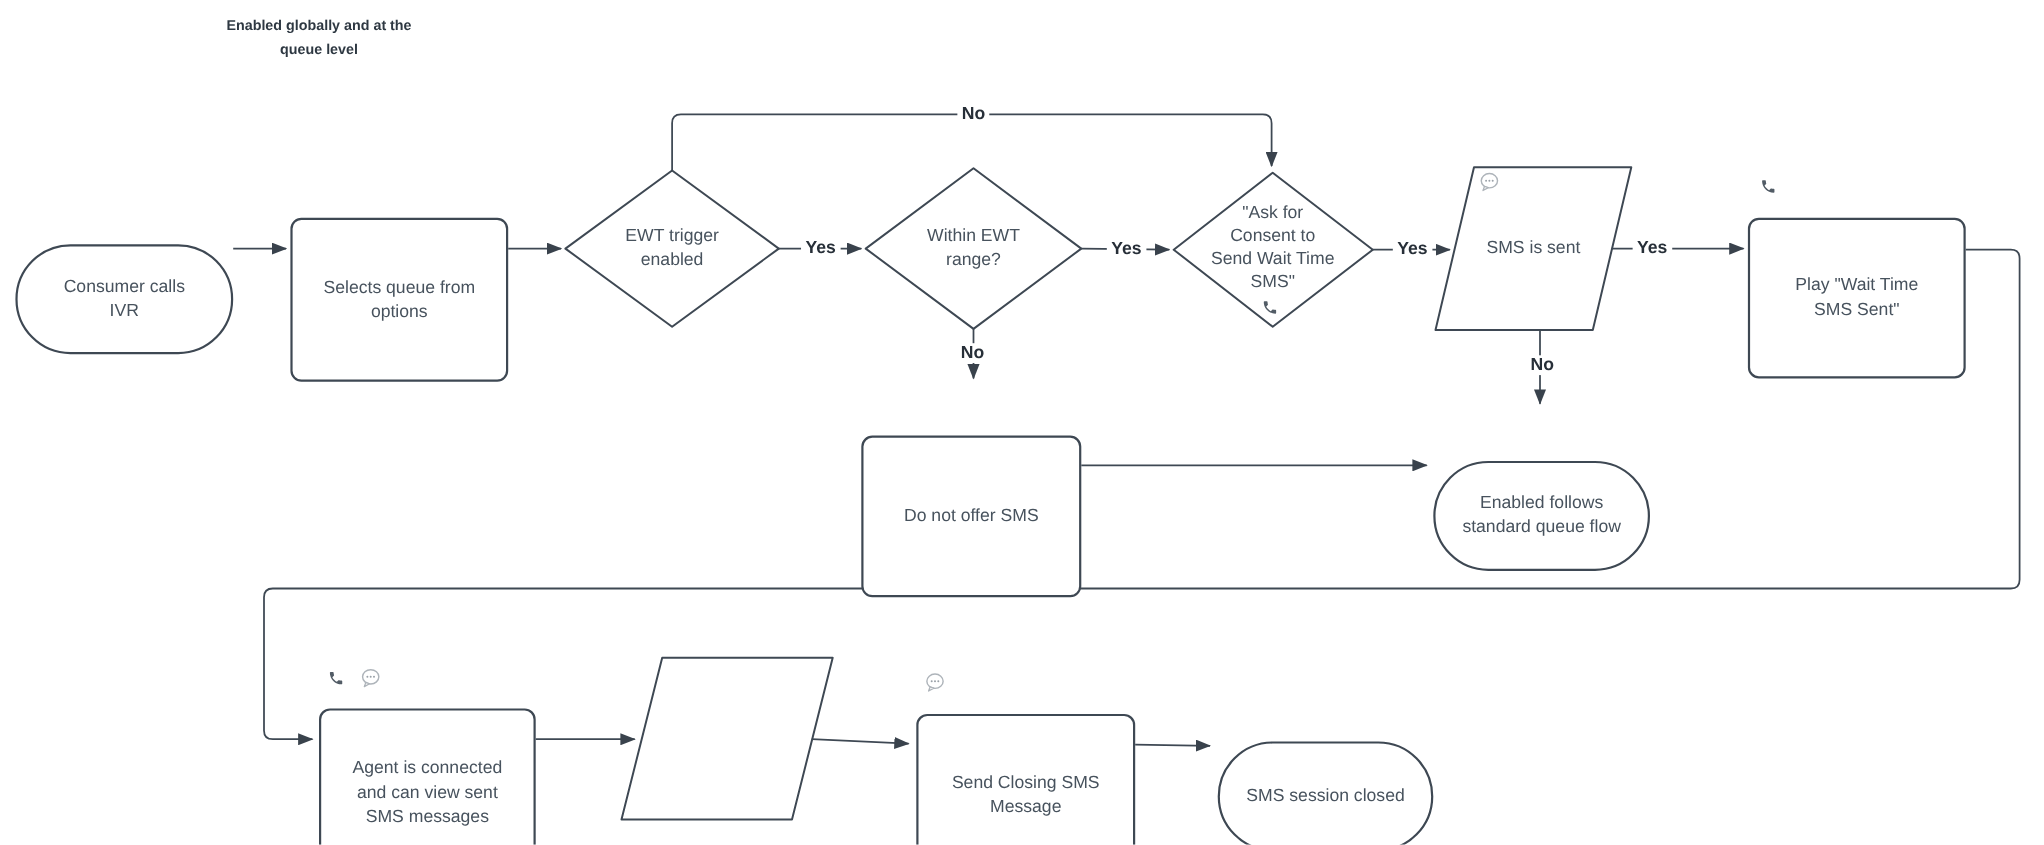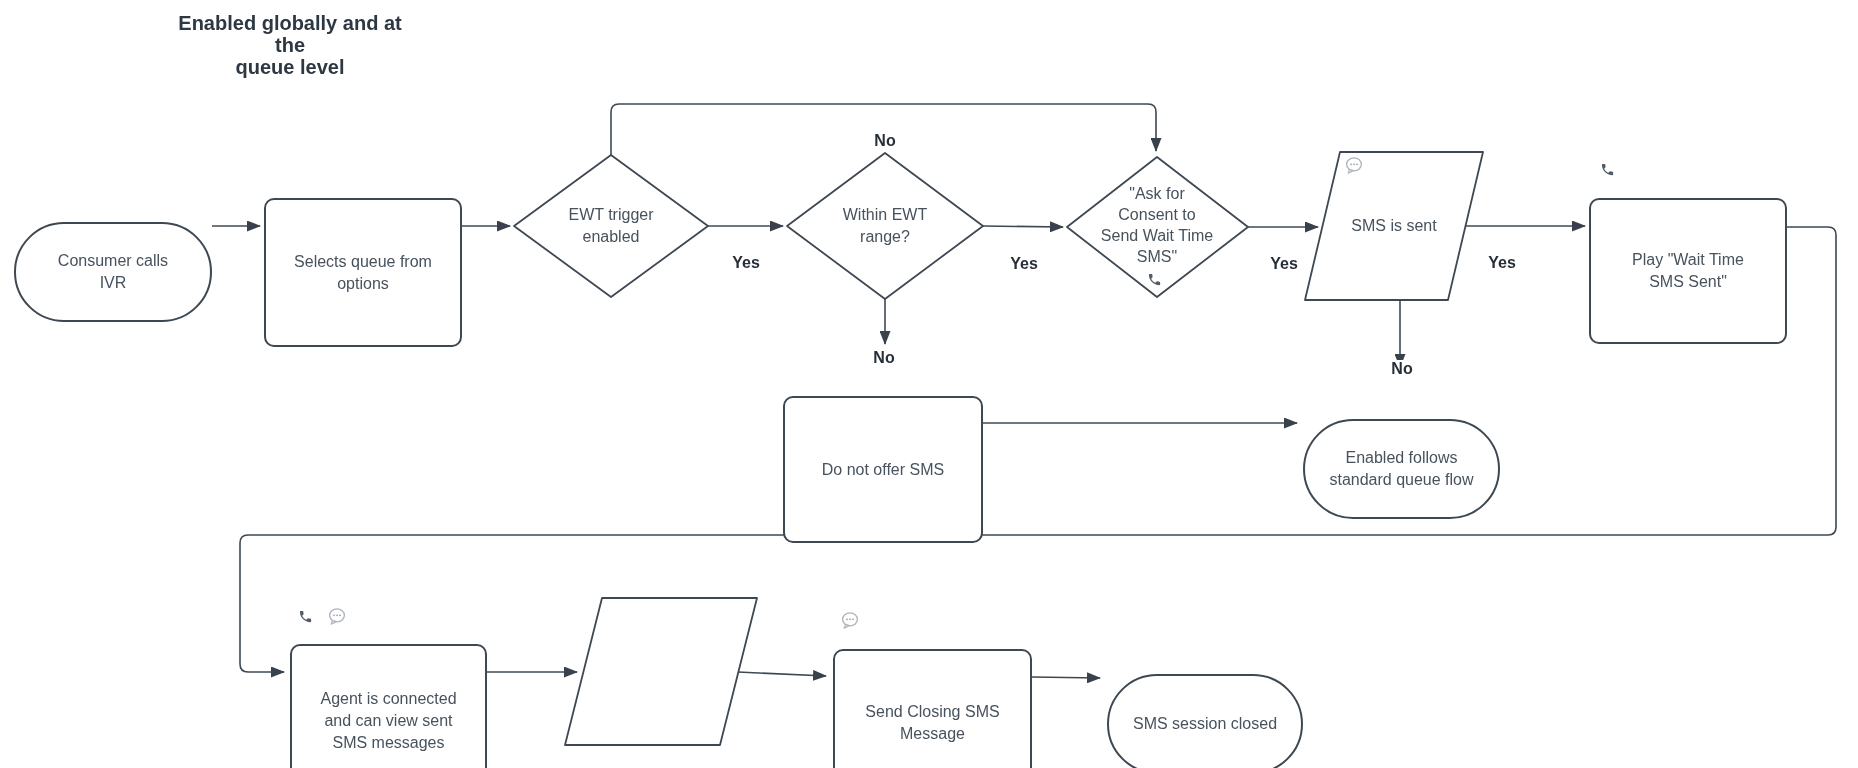--- a/index.html
+++ b/index.html
@@ -6,23 +6,23 @@
   #canvas{position:relative;width:1858px;height:768px;background:#ffffff;overflow:hidden;
           font-family:"Liberation Sans","DejaVu Sans",sans-serif;}
   svg.layer{position:absolute;left:0;top:0;width:1858px;height:768px;}
   .node{position:absolute;box-sizing:border-box;display:flex;align-items:center;justify-content:center;
         text-align:center;color:#47525d;font-size:16px;line-height:22px;white-space:pre-line;}
   .shape{background:#ffffff;border:2px solid #3e4853;margin-top:46px;}
   .terminator{border-radius:50px;}
   .process{border-radius:10px;}
   .ghost{background:transparent;border:none;}
   .edge-label{position:absolute;transform:translate(-50%,-50%);background:#ffffff;padding:0 4px;
-              font-weight:bold;font-size:16px;color:#272f38;line-height:18px;margin-top:37px;}
+              font-weight:bold;font-size:16px;color:#272f38;line-height:18px;}
   .title{position:absolute;left:164px;top:12px;width:252px;text-align:center;font-weight:bold;
-         font-size:20px;line-height:22px;color:#2e3842;white-space:pre-line;}
+         font-size:13px;line-height:22px;color:#2e3842;white-space:pre-line;}
 </style>
 </head>
 <body>
 
 <div id="canvas">
 
   <svg class="layer" viewBox="0 0 1858 768">
     <defs>
       <marker id="arrow" markerUnits="userSpaceOnUse" markerWidth="14" markerHeight="11" refX="13" refY="5.5" orient="auto">
         <path d="M0,0 L14,5.5 L0,11 Z" fill="#39424c"></path>

